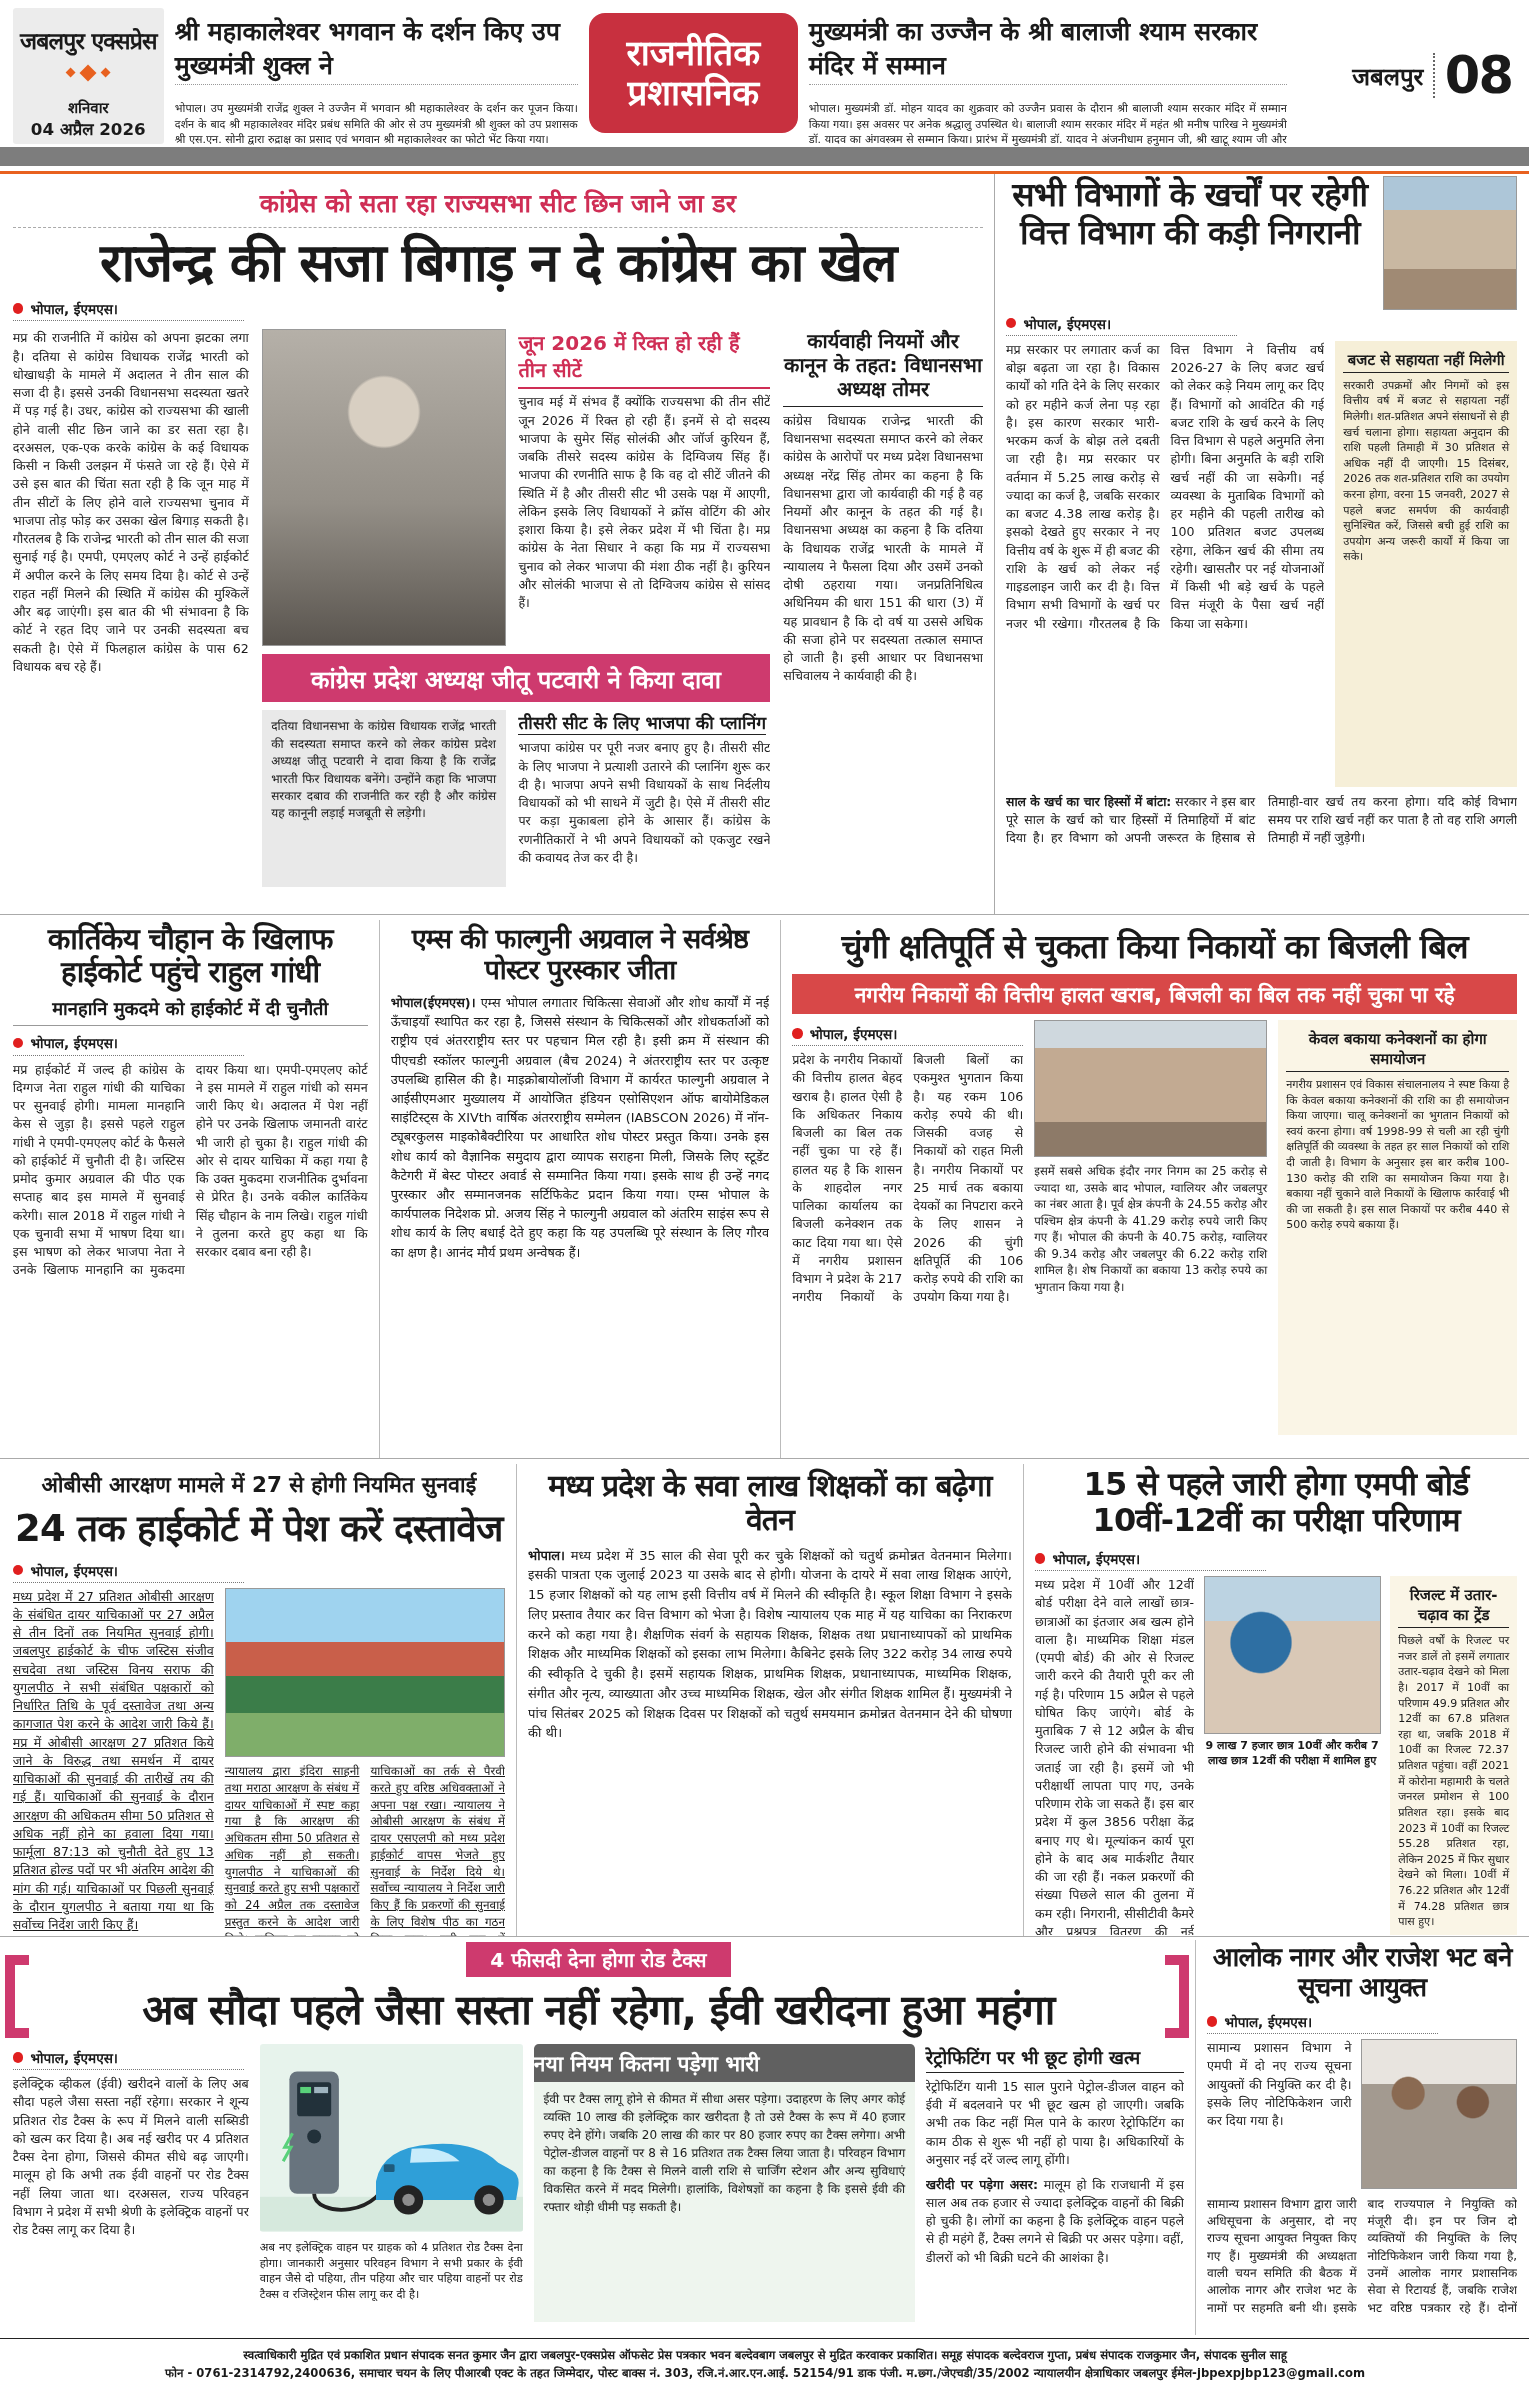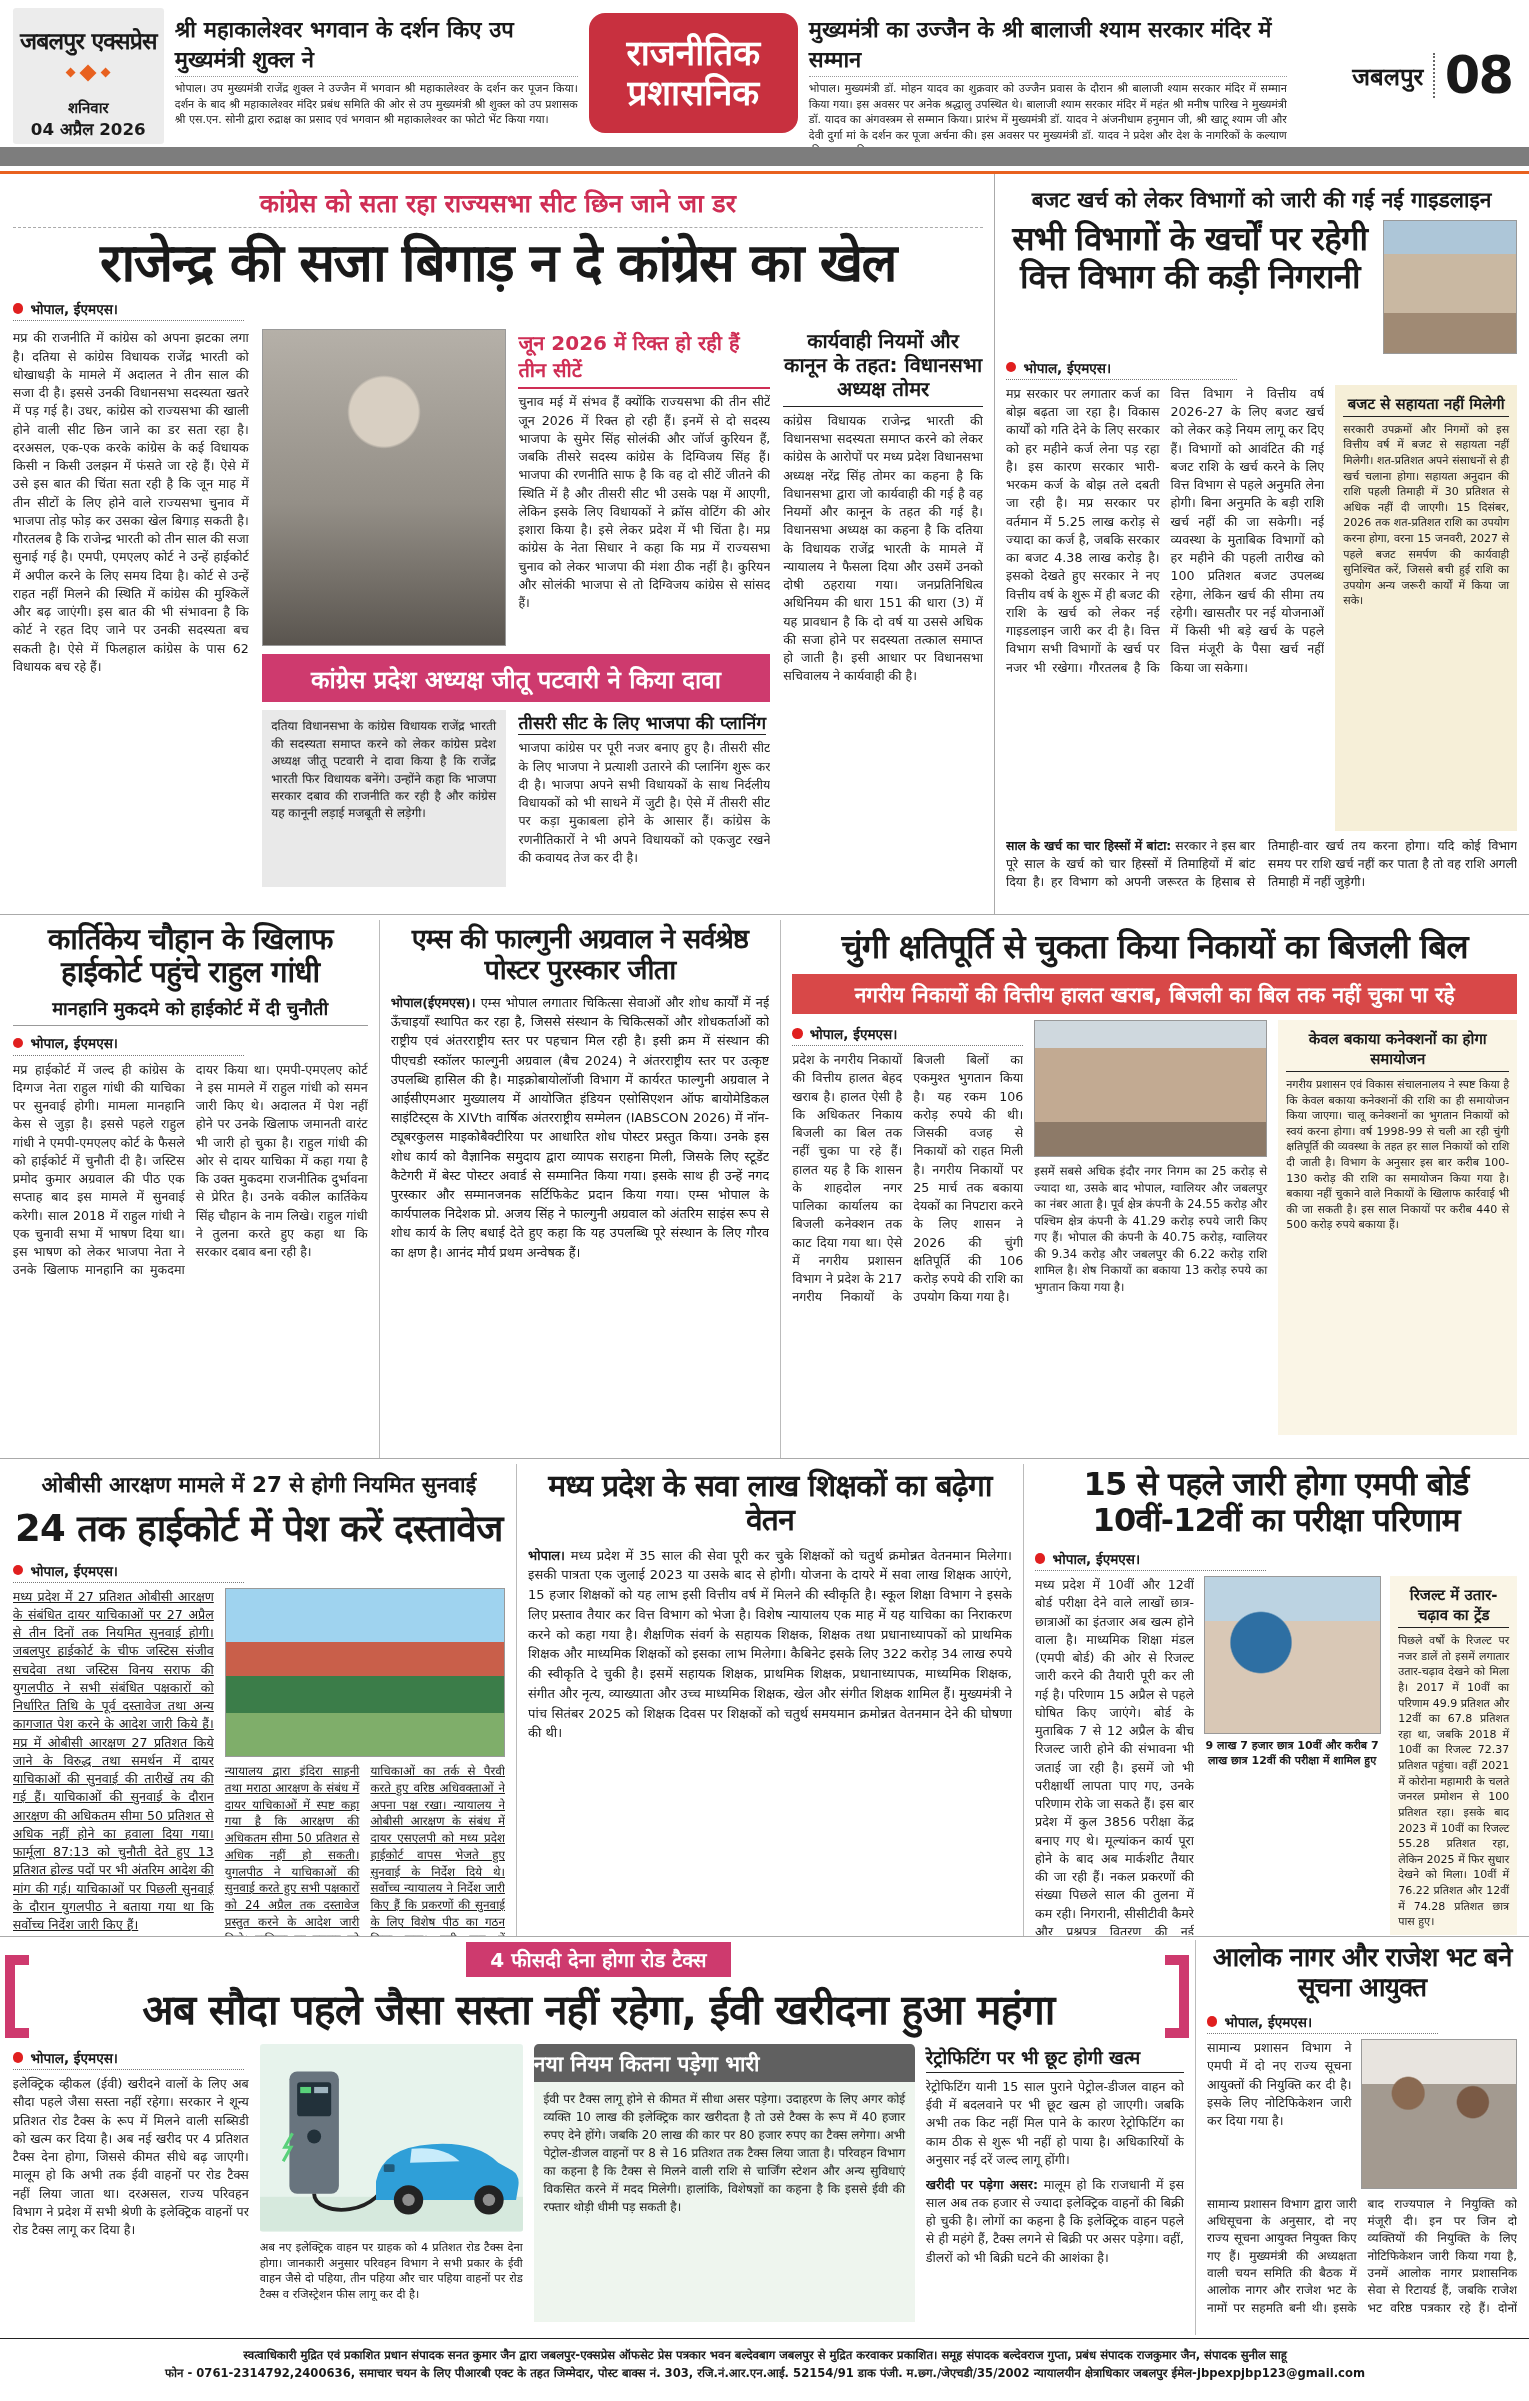--- a/index.html
+++ b/index.html
@@ -15,21 +15,21 @@
   #header-band{height:147px;display:flex;gap:11px;padding:8px 12.8px 3.2px 12.8px;}
   .masthead{width:151px;background:#ececec;border-radius:3.2px;text-align:center;padding:16px 4.8px 6.4px;}
   .masthead .mast-title{font-size:23px;font-weight:800;letter-spacing:-0.8px;}
   .diamonds{display:flex;justify-content:center;align-items:center;gap:8px;margin:11px 0 8px;}
   .dia{background:var(--orange);transform:rotate(45deg);display:inline-block;}
   .dia.s{width:7.2px;height:7.2px;} .dia.l{width:12px;height:12px;}
   .mast-day{font-size:15px;font-weight:700;margin-top:18px;}
   .mast-date{font-size:16.7px;font-weight:800;}
   .head-art{padding-top:4.8px;}
   .head-art.left{width:403px;} .head-art.right{width:478px;}
-  .head-art .ha-head{font-size:22px;font-weight:800;border-bottom:1.6px dotted #999;padding-bottom:3.2px;margin-bottom:4px;}
+  .head-art .ha-head{font-size:25px;font-weight:800;border-bottom:1.6px dotted #999;padding-bottom:3.2px;margin-bottom:16px;}
   .head-art .ha-body{font-size:11px;line-height:1.42;text-align:justify;}
   .section-box{width:209px;height:120px;background:var(--red);border-radius:16px;color:#fff;
     display:flex;flex-direction:column;justify-content:center;align-items:center;gap:1.6px;margin-top:4.8px;}
   .section-box div{font-size:35px;font-weight:800;line-height:1.1;}
   .page-marker{flex:1;display:flex;justify-content:flex-end;align-items:center;gap:9.6px;padding-right:4.8px;}
   .pm-city{font-size:24px;font-weight:800;}
   .pm-sep{height:45px;border-left:2.4px dotted #666;}
   .pm-num{font-size:51px;font-weight:800;letter-spacing:-1.6px;}
   
   #sep-band{height:27px;}
@@ -205,21 +205,20 @@
       <div class="mag-banner">कांग्रेस प्रदेश अध्यक्ष जीतू पटवारी ने किया दावा</div>
       <div class="gray-box">दतिया विधानसभा के कांग्रेस विधायक राजेंद्र भारती की सदस्यता समाप्त करने को लेकर कांग्रेस प्रदेश अध्यक्ष जीतू पटवारी ने दावा किया है कि राजेंद्र भारती फिर विधायक बनेंगे। उन्होंने कहा कि भाजपा सरकार दबाव की राजनीति कर रही है और कांग्रेस यह कानूनी लड़ाई मजबूती से लड़ेगी।</div>
       <div class="cell-third">
         <div class="third-subhead">तीसरी सीट के लिए भाजपा की प्लानिंग</div>
         <div class="bodytxt">भाजपा कांग्रेस पर पूरी नजर बनाए हुए है। तीसरी सीट के लिए भाजपा ने प्रत्याशी उतारने की प्लानिंग शुरू कर दी है। भाजपा अपने सभी विधायकों के साथ निर्दलीय विधायकों को भी साधने में जुटी है। ऐसे में तीसरी सीट पर कड़ा मुकाबला होने के आसार हैं। कांग्रेस के रणनीतिकारों ने भी अपने विधायकों को एकजुट रखने की कवायद तेज कर दी है।</div>
       </div>
     </div>
   </div>
 
   <div class="finance">
-    <div class="fin-kicker">बजट खर्च को लेकर विभागों को जारी की गई नई गाइडलाइन</div>
     <div class="fin-head-row">
       <div class="fin-headline">सभी विभागों के खर्चों पर रहेगी वित्त विभाग की कड़ी निगरानी</div>
       <div class="photo photo-finbuild"></div>
     </div>
     <div class="byline-row">
       <span class="bullet"></span>
       <span>भोपाल, ईएमएस।</span>
     </div>
     <div class="fin-grid">
       <div class="fin-body bodytxt">मप्र सरकार पर लगातार कर्ज का बोझ बढ़ता जा रहा है। विकास कार्यों को गति देने के लिए सरकार को हर महीने कर्ज लेना पड़ रहा है। इस कारण सरकार भारी-भरकम कर्ज के बोझ तले दबती जा रही है। मप्र सरकार पर वर्तमान में 5.25 लाख करोड़ से ज्यादा का कर्ज है, जबकि सरकार का बजट 4.38 लाख करोड़ है। इसको देखते हुए सरकार ने नए वित्तीय वर्ष के शुरू में ही बजट की राशि के खर्च को लेकर नई गाइडलाइन जारी कर दी है। वित्त विभाग सभी विभागों के खर्च पर नजर भी रखेगा। गौरतलब है कि वित्त विभाग ने वित्तीय वर्ष 2026-27 के लिए बजट खर्च को लेकर कड़े नियम लागू कर दिए हैं। विभागों को आवंटित की गई बजट राशि के खर्च करने के लिए वित्त विभाग से पहले अनुमति लेना होगी। बिना अनुमति के बड़ी राशि खर्च नहीं की जा सकेगी। नई व्यवस्था के मुताबिक विभागों को हर महीने की पहली तारीख को 100 प्रतिशत बजट उपलब्ध रहेगा, लेकिन खर्च की सीमा तय रहेगी। खासतौर पर नई योजनाओं में किसी भी बड़े खर्च के पहले वित्त मंजूरी के पैसा खर्च नहीं किया जा सकेगा।</div>

